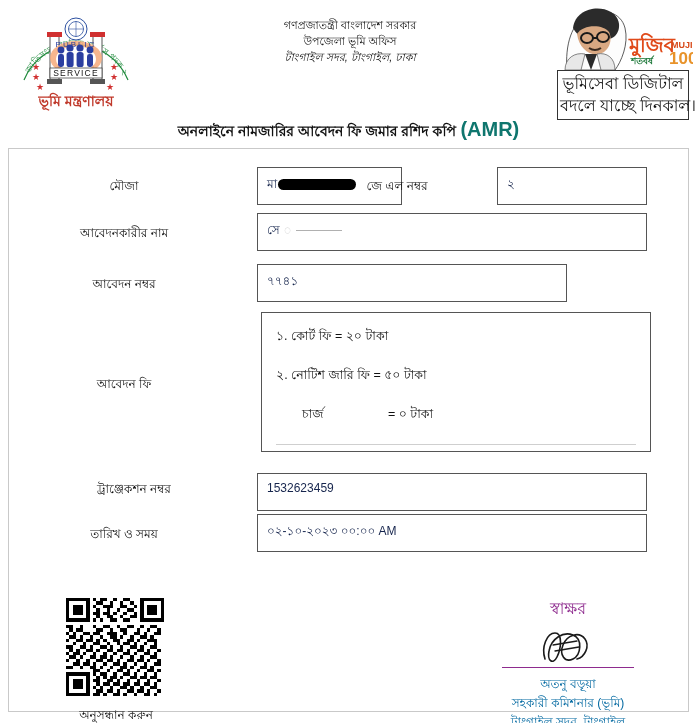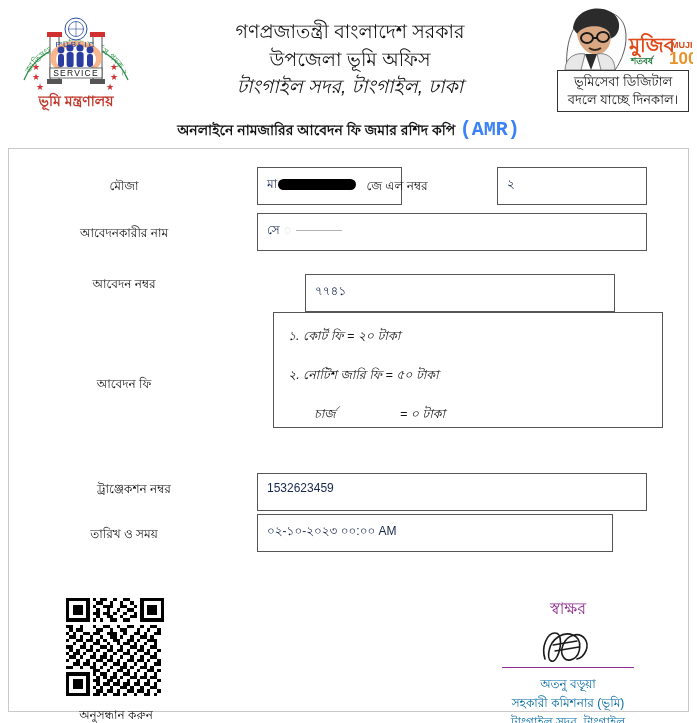--- a/index.html
+++ b/index.html
@@ -22,52 +22,52 @@
     position: absolute; left: 6px; top: 2px;
     width: 140px; height: 112px;
   }
   .seal svg { display:block; }
 
   .header-text {
     position: absolute; left: 180px; top: 18px; width: 340px;
     text-align: center; line-height: 1.45;
   }
   .header-text div {
-    font-size: 19px; color: #111; white-space: nowrap;
+    font-size: 11px; color: #111; white-space: nowrap;
   }
   .hdr-3 { font-style: italic; }
 
   .mujib {
     position: absolute; right: 4px; top: 0px;
     width: 142px; height: 112px;
   }
   .mujib-logo { position: relative; width: 142px; height: 74px; }
   .mujib-logo svg { display:block; }
   .mujib-caption {
     position: absolute; left: 6px; top: 70px;
     width: 132px;
     border: 1.2px solid #333;
     background: #fff;
     text-align: center;
     padding: 2px 2px 3px;
     line-height: 1.35;
   }
-  .mujib-caption div { font-size: 13px; color: #111; white-space: nowrap; }
+  .mujib-caption div { font-size: 16px; color: #111; white-space: nowrap; }
 
   
   .title-row {
     position: absolute; left: 0; top: 118px; width: 697px;
     text-align: center;
   }
   .title-row .t-bn {
     font-size: 14px; font-weight: 700; color: #111;
   }
   .title-row .t-en {
-    font-size: 20px; font-weight: 700; color: #3b82f6;
-    font-family: Liberation Mono, monospace;
+    font-size: 20px; font-weight: 700; color: #0f766e;
+    font-family: Liberation Sans, sans-serif;
   }
 
   
   .card {
     position: absolute; left: 8px; top: 148px;
     width: 681px; height: 564px;
     border: 1px solid #c9c9c9;
     background: #fff;
   }
 
@@ -227,38 +227,38 @@
     </div>
     <div class="lbl" style="left:288px; top:28px; width:200px; text-align:center;">জে এল নম্বর</div>
     <div class="box" style="left:488px; top:18px; width:150px; height:38px;">২</div>
 
     <div class="lbl" style="left:0px; top:75px;">আবেদনকারীর নাম</div>
     <div class="box" style="left:248px; top:64px; width:390px; height:38px;">
       <span>সে</span><span class="faded">&nbsp;◌</span><span class="faded-line"></span>
     </div>
 
     <div class="lbl" style="left:0px; top:126px;">আবেদন নম্বর</div>
-    <div class="box" style="left:248px; top:125px; width:310px; height:38px;margin-left:48px;">৭৭৪১</div>
+    <div class="box" style="left:248px; top:115px; width:310px; height:38px;">৭৭৪১</div>
 
     <div class="lbl" style="left:0px; top:226px;">আবেদন ফি</div>
-    <div class="box fee-box" style="left:264px; top:163px; width:390px; height:116px;font-style:italic;">
+    <div class="box fee-box" style="left:252px; top:163px; width:390px; height:140px;">
       <div class="fee-line">১. কোর্ট ফি = ২০ টাকা</div>
       <div class="fee-line">২. নোটিশ জারি ফি = ৫০ টাকা</div>
       <div class="fee-line indent">
         <span class="fk">চার্জ</span><span>= ০ টাকা</span>
       </div>
       <div class="fee-sep"></div>
 
     </div>
 
     <div class="lbl" style="left:10px; top:331px;">ট্রাঞ্জেকশন নম্বর</div>
     <div class="box" style="left:248px; top:324px; width:390px; height:38px;">1532623459</div>
 
     <div class="lbl" style="left:0px; top:376px;">তারিখ ও সময়</div>
-    <div class="box" style="left:248px; top:365px; width:356px; height:38px;">০২-১০-২০২৩ ০০:০০  AM</div>
+    <div class="box" style="left:248px; top:365px; width:390px; height:38px;">০২-১০-২০২৩ ০০:০০  AM</div>
   </div>
 
   <div class="qr-wrap">
     <svg class="qr" viewBox="0 0 29 29" shape-rendering="crispEdges">
       <rect width="29" height="29" fill="#fff"></rect>
       <g fill="#000">
         <rect x="0" y="0" width="7" height="1"></rect>
           <rect x="0" y="6" width="7" height="1"></rect>
         <rect x="0" y="0" width="1" height="7"></rect>
           <rect x="6" y="0" width="1" height="7"></rect>

